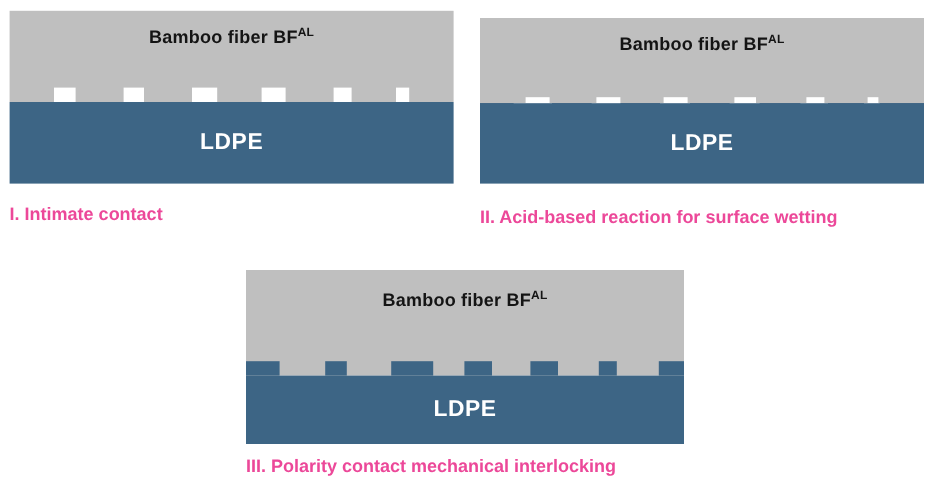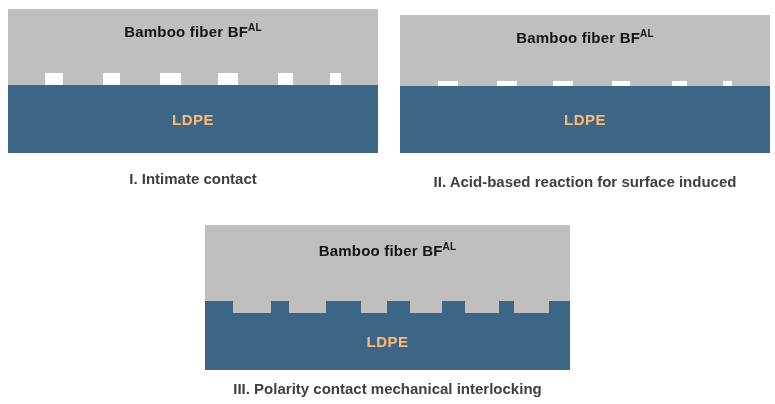--- a/index.html
+++ b/index.html
@@ -24,24 +24,24 @@
   .panel-2 .ldpe{top:71px;height:67px;}
   .panel-3 .ldpe{top:88px;height:57px;}
 
   .fiber-label{position:absolute;left:0;width:100%;text-align:center;
         font-weight:bold;font-size:15px;color:#141414;letter-spacing:0.2px;}
   .panel-1 .fiber-label{top:14px;}
   .panel-2 .fiber-label{top:14px;}
   .panel-3 .fiber-label{top:17px;}
   .fiber-label sup{font-size:10px;font-weight:bold;vertical-align:super;line-height:0;}
 
-  .ldpe-label{font-weight:bold;font-size:15px;color:#fdba74;letter-spacing:0.5px;}
+  .ldpe-label{font-weight:bold;font-size:19px;color:#ffffff;letter-spacing:0.5px;}
 
-  .caption{position:absolute;left:0;width:100%;text-align:center;
-        font-weight:bold;font-size:15px;color:#404040;}
+  .caption{position:absolute;left:0;width:100%;text-align:left;
+        font-weight:bold;font-size:15px;color:#ec4899;}
   .panel-1 .caption{top:161px;}
   .panel-2 .caption{top:158px;}
   .panel-3 .caption{top:155px;}
 
   .iface{position:absolute;left:0;top:0;width:100%;height:100%;}
   .iface div{position:absolute;}
   .air-gap{background:var(--gap_white,#ffffff);}
   .wetting-patch{background:var(--wetting_dark_blue,#315473);}
   .tooth{background:var(--ldpe_blue,#3d6585);}
 
@@ -86,21 +86,21 @@
         <div class="wetting-patch" style="left: 117px; width: 33px;"></div>
         <div class="wetting-patch" style="left: 175px; width: 33px;"></div>
         <div class="wetting-patch" style="left: 233px; width: 34px;"></div>
         <div class="wetting-patch" style="left: 290px; width: 30px;"></div>
         <div class="wetting-patch" style="left: 333px; width: 37px;"></div>
       </div>
     <div class="fiber-label"><span>Bamboo fiber BF</span><sup>AL</sup></div>
     <div class="ldpe">
       <span class="ldpe-label">LDPE</span>
     </div>
-    <div class="caption">II. Acid-based reaction for surface induced</div>
+    <div class="caption">II. Acid-based reaction for surface wetting</div>
   </div>
 
   <div class="panel panel-3">
     <div class="fiber"></div>
     <div class="iface">
         <div class="tooth" style="left: 0px; width: 28px;"></div>
         <div class="tooth" style="left: 66px; width: 18px;"></div>
         <div class="tooth" style="left: 121px; width: 35px;"></div>
         <div class="tooth" style="left: 182px; width: 23px;"></div>
         <div class="tooth" style="left: 237px; width: 23px;"></div>

